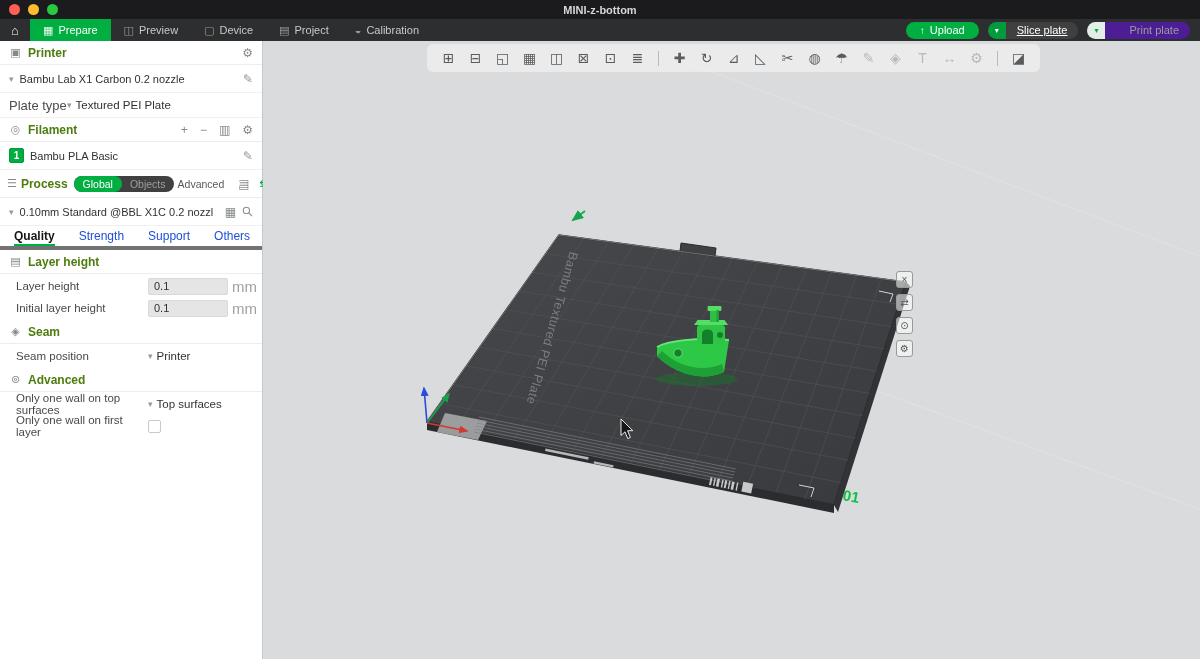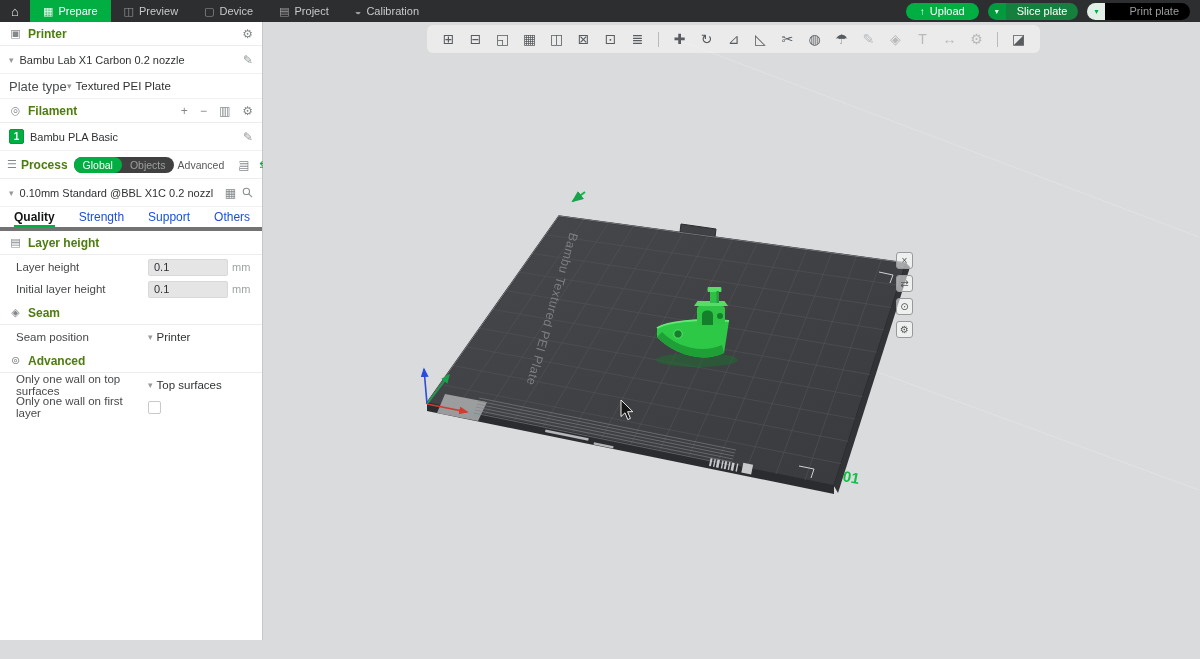--- a/index.html
+++ b/index.html
@@ -20,23 +20,23 @@
   .tab .ti { font-size:11px; color:#9a9b9d; }
   .tab.active { background:#00ae42; color:#fff; }
   .tab.active .ti { color:#eafbef; }
   .tb-right { margin-left:auto; display:flex; align-items:center; gap:9px; padding-right:10px; }
   .btn-upload { display:flex; align-items:center; gap:5px; background:#00ae42; color:#fff; height:17px; padding:0 14px; border-radius:10px; font-size:11px; cursor:pointer; border:0; font-family:inherit; }
   .btn-upload .ti { font-size:10px; }
   .split { display:flex; height:17px; border-radius:10px; overflow:hidden; font-size:11px; cursor:pointer; }
   .split .caretseg { width:18px; display:flex; align-items:center; justify-content:center; font-size:8px; }
   .split .lab { display:flex; align-items:center; padding:0 11px; }
   .split.green .caretseg { background:#029a3d; color:#eafff2; }
-  .split.green .lab { background:#15803d; color:#fff; }
+  .split.green .lab { background:#404040; color:#fff;text-decoration:underline; }
   .split.gray .caretseg { background:#e2eee6; color:#00ae42; }
-  .split.gray .lab { background:#000000; color:#9b9c9e;padding-left:24px; }
+  .split.gray .lab { background:#4c1d95; color:#9b9c9e;padding-left:24px; }
 
   
   .main { display:flex; height:618px; }
   .sidebar { width:263px; background:#fff; border-right:1px solid #c6c7c8; font-size:12px; color:#333; }
   .viewport { flex:1; position:relative; background:#dadbdc; }
 
   
   .sh, .gh { display:flex; align-items:center; gap:6px; height:24px; padding:0 9px; border-bottom:1px solid #ededee; }
   .sh .ic, .gh .ic { color:#85888b; font-size:11px; width:13px; text-align:center; }
   .sh .t, .gh .t { font-weight:bold; font-size:12px; color:#4d7c0f; }
@@ -65,40 +65,48 @@
   .tabs2 { display:flex; border-bottom:4px solid #737373; height:24px; padding:0 2px; }
   .t2 { padding:0 12px; display:flex; align-items:center; font-size:12px; color:#1d4ed8; position:relative; cursor:pointer; }
   .t2.active { color:#141516; font-weight:bold; }
   .t2.active::after { content:""; position:absolute; left:12px; right:12px; bottom:0; height:2px; background:#00ae42; }
 
   .row { display:flex; align-items:center; height:20px; padding:0 10px 0 16px; margin:2px 0; }
   .row .rl { flex:1; font-size:11.5px; color:#47494b; }
   .ctl { width:104px; display:flex; align-items:center; gap:4px; }
   .ibox { flex:1; height:17px; border:1px solid #d7d8da; border-radius:2px; display:flex; align-items:center; background:#e5e5e5; }
   .ibox input { width:100%; border:0; outline:0; font-size:11px; padding:0 5px; font-family:inherit; color:#2f3133; background:transparent; }
-  .unit { font-size:11px; color:#9fa2a4; width:20px; }
+  .unit { font-size:15px; color:#9fa2a4; width:20px; }
   .chk { width:13px; height:13px; border:1px solid #c7c9cb; border-radius:2px; background:#fff; cursor:pointer; }
   .mag { width:11px; height:11px; cursor:pointer; }
 
   
   .vtoolbar { position:absolute; left:164px; top:3px; height:28px; display:flex; align-items:center; padding:0 8px; background:rgba(255,255,255,.45); border-radius:6px; z-index:3; }
   .vt { width:27px; text-align:center; font-size:14px; color:#595c5f; cursor:pointer; }
   .vt.dis { color:#b7b9bb; }
   .vsep { width:1px; height:15px; background:#b9babc; margin:0 7px; }
 
   .scene { position:absolute; left:0; top:0; width:936px; height:618px; }
 
   .plate-btns { position:absolute; left:633px; top:230px; display:flex; flex-direction:column; gap:6px; z-index:3; }
   .pbtn { width:17px; height:17px; background:rgba(255,255,255,.55); border:1px solid #97999b; border-radius:3px; display:flex; align-items:center; justify-content:center; font-size:10px; color:#55585a; cursor:pointer; }
 </style>
 </head>
 <body>
 
 <div class="window">
 
+  <div class="titlebar">
+    <div class="traffic">
+      <span class="tl-close"></span>
+      <span class="tl-min"></span>
+      <span class="tl-max"></span>
+    </div>
+    <div class="wtitle">MINI-z-bottom</div>
+  </div>
 
   <div class="tabbar">
     <div class="home">
         <span>⌂</span>
       </div>
     <div class="tab active">
       <span class="ti">▦</span>
       <span>Prepare</span>
     </div>
     <div class="tab">

